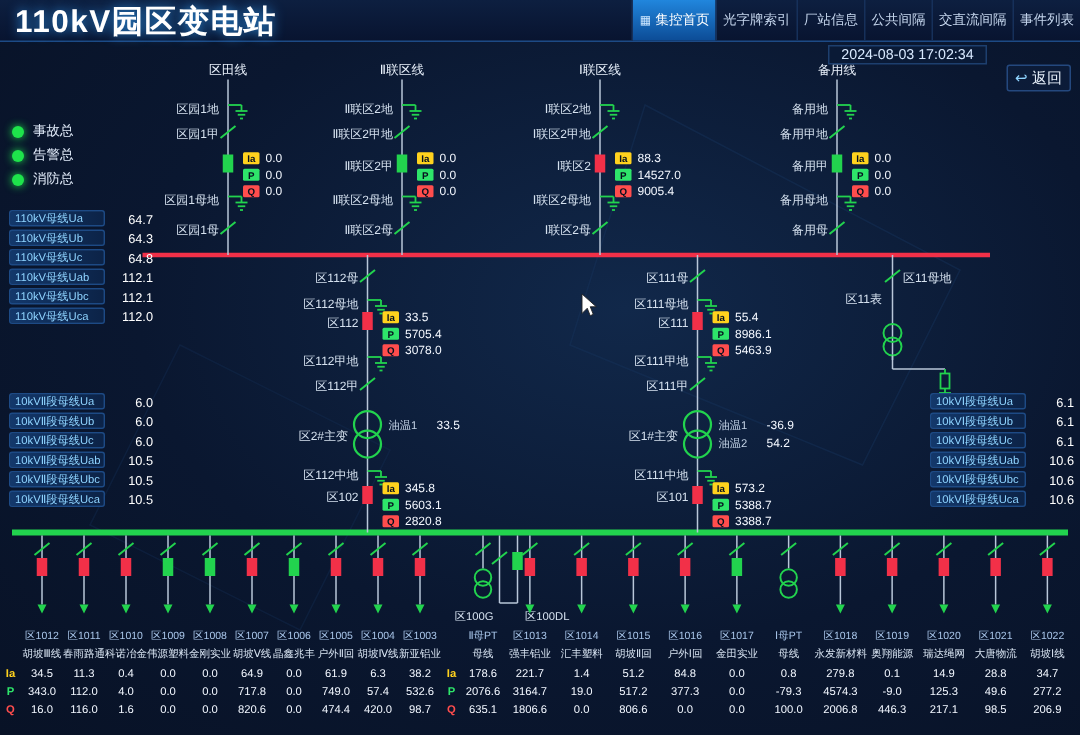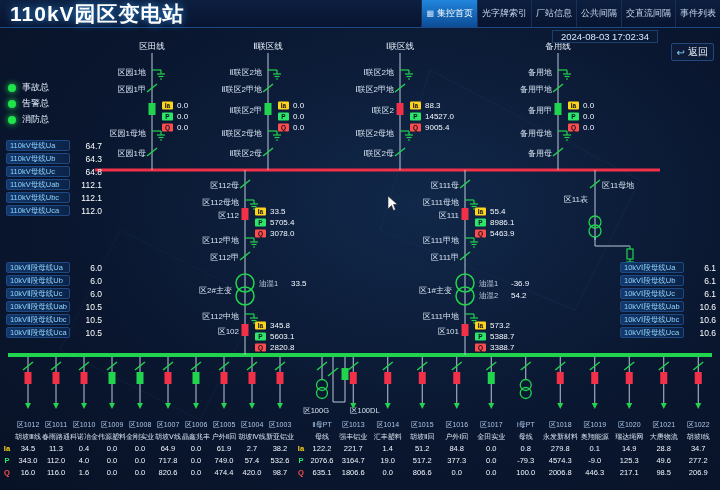--- a/index.html
+++ b/index.html
@@ -574,42 +574,42 @@
       <div class="fcol" style="width: 28px;">
         <div class="fcell id">区1005</div>
         <div class="fcell name">户外Ⅱ回</div>
         <div class="fcell val">61.9</div>
         <div class="fcell val">749.0</div>
         <div class="fcell val">474.4</div>
       </div>
       <div class="fcol" style="width: 28px;">
         <div class="fcell id">区1004</div>
         <div class="fcell name">胡坡Ⅳ线</div>
-        <div class="fcell val">2.7</div>
+        <div class="fcell val">6.3</div>
         <div class="fcell val">57.4</div>
         <div class="fcell val">420.0</div>
       </div>
       <div class="fcol" style="width: 28px;">
         <div class="fcell id">区1003</div>
         <div class="fcell name">新亚铝业</div>
         <div class="fcell val">38.2</div>
         <div class="fcell val">532.6</div>
         <div class="fcell val">98.7</div>
       </div>
       <div class="fcol" style="width: 14px;">
         <div class="fcell key"></div>
         <div class="fcell key"></div>
         <div class="fcell key key-Ia">Ia</div>
         <div class="fcell key key-P">P</div>
         <div class="fcell key key-Q">Q</div>
       </div>
       <div class="fcol" style="width: 28px;">
         <div class="fcell id">Ⅱ母PT</div>
         <div class="fcell name">母线</div>
-        <div class="fcell val">122.2</div>
+        <div class="fcell val">178.6</div>
         <div class="fcell val">2076.6</div>
         <div class="fcell val">635.1</div>
       </div>
       <div class="fcol" style="width: 34.5px;">
         <div class="fcell id">区1013</div>
         <div class="fcell name">强丰铝业</div>
         <div class="fcell val">221.7</div>
         <div class="fcell val">3164.7</div>
         <div class="fcell val">1806.6</div>
       </div>

